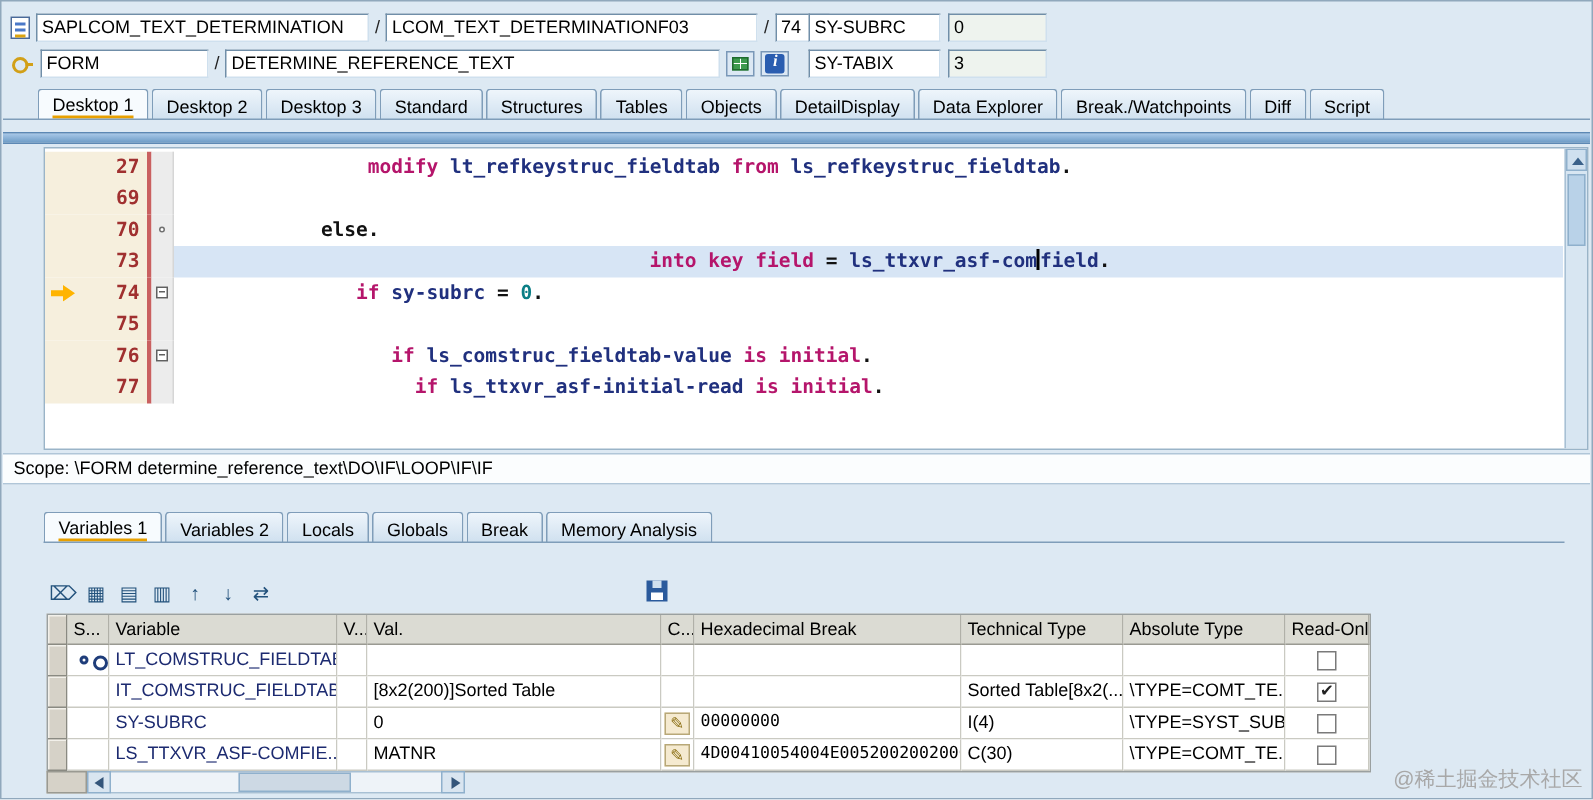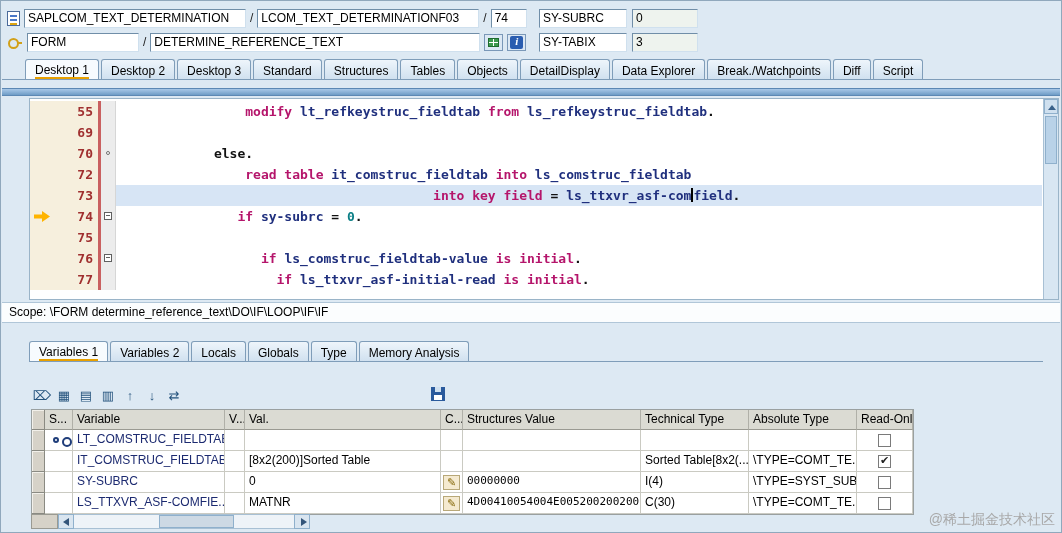--- a/index.html
+++ b/index.html
@@ -116,21 +116,21 @@
 </style>
 </head>
 <body>
 
 <div id="app">
 
   <div class="hrow" id="hrow1">
     <span class="doc-icon"></span>
     <input class="fld" style="width: 222px;" value="SAPLCOM_TEXT_DETERMINATION">
     <span class="slash">/</span>
-    <input class="fld" style="width: 222px;" value="LCOM_TEXT_DETERMINATIONF03">
+    <input class="fld" style="width: 248px;" value="LCOM_TEXT_DETERMINATIONF03">
     <span class="slash">/</span>
     <input class="fld" style="width: 36px;" value="74">
     <div class="hpair">
       <input class="fld" style="width: 88px;" value="SY-SUBRC">
       <input class="fld val" style="width: 66px;" value="0">
     </div>
   </div>
 
   <div class="hrow" id="hrow2">
     <span class="key-icon"></span>
@@ -188,48 +188,41 @@
       </div>
     </div>
   <div class="tabline" id="desktop-tabline"></div>
 
   <div class="splitbar"></div>
 
   <div class="code-panel">
     <div class="code-lines">
         <div class="code-line">
           <div class="gut-margin"></div>
-          <div class="gut-num">55</div>
+          <div class="gut-num">27</div>
           <div class="gut-tick"></div>
           <div class="gut-strip"></div>
           <div class="code-text"><span>                </span><span class="seg-kw">modify </span><span class="seg-id">lt_refkeystruc_fieldtab </span><span class="seg-kw">from </span><span class="seg-id">ls_refkeystruc_fieldtab</span><span class="seg-pl">.</span></div>
         </div>
         <div class="code-line">
           <div class="gut-margin"></div>
           <div class="gut-num">69</div>
           <div class="gut-tick"></div>
           <div class="gut-strip"></div>
           <div class="code-text"><span></span></div>
         </div>
         <div class="code-line">
           <div class="gut-margin"></div>
           <div class="gut-num">70</div>
           <div class="gut-tick"></div>
           <div class="gut-strip">
             <span class="marker-dot"></span>
           </div>
           <div class="code-text"><span>            </span><span class="seg-pl">else.</span></div>
         </div>
-        <div class="code-line">
-          <div class="gut-margin"></div>
-          <div class="gut-num">72</div>
-          <div class="gut-tick"></div>
-          <div class="gut-strip"></div>
-          <div class="code-text"><span>                </span><span class="seg-kw">read table </span><span class="seg-id">it_comstruc_fieldtab </span><span class="seg-kw">into </span><span class="seg-id">ls_comstruc_fieldtab</span></div>
-        </div>
         <div class="code-line hl">
           <div class="gut-margin"></div>
           <div class="gut-num">73</div>
           <div class="gut-tick"></div>
           <div class="gut-strip"></div>
           <div class="code-text"><span>                                        </span><span class="seg-kw">into key field </span><span class="seg-pl">= </span><span class="seg-id">ls_ttxvr_asf-com</span><span class="cursor"></span><span class="seg-id">field</span><span class="seg-pl">.</span></div>
         </div>
         <div class="code-line">
           <div class="gut-margin">
             <span class="exec-arrow"></span>
@@ -282,21 +275,21 @@
       <div class="tab">
         <span class="tab-label">Variables 2</span>
       </div>
       <div class="tab">
         <span class="tab-label">Locals</span>
       </div>
       <div class="tab">
         <span class="tab-label">Globals</span>
       </div>
       <div class="tab">
-        <span class="tab-label">Type</span>
+        <span class="tab-label">Break</span>
       </div>
       <div class="tab">
         <span class="tab-label">Memory Analysis</span>
       </div>
     </div>
   <div class="tabline" id="variable-tabline"></div>
 
   <div class="vtoolbar" id="vtoolbar">
       <span class="ticon">⌦</span>
       <span class="ticon">▦</span>
@@ -311,21 +304,21 @@
   </div>
 
   <div class="var-table" id="var-table">
       <div class="trow thead">
         <div class="cell selcell" style="width: 13px;"></div>
         <div class="cell" style="width: 28px;">S...</div>
         <div class="cell" style="width: 152px;">Variable</div>
         <div class="cell" style="width: 20px;">V...</div>
         <div class="cell" style="width: 196px;">Val.</div>
         <div class="cell" style="width: 22px;">C...</div>
-        <div class="cell" style="width: 178px;">Structures Value</div>
+        <div class="cell" style="width: 178px;">Hexadecimal Break</div>
         <div class="cell" style="width: 108px;">Technical Type</div>
         <div class="cell" style="width: 108px;">Absolute Type</div>
         <div class="cell" style="width: 56px;">Read-Only...</div>
       </div>
       <div class="trow">
         <div class="cell selcell" style="width: 13px;"></div>
         <div class="cell" style="width: 28px;"><span class="glasses-icon"></span></div>
         <div class="cell varname" style="width: 152px;">LT_COMSTRUC_FIELDTAB</div>
         <div class="cell" style="width: 20px;"></div>
         <div class="cell" style="width: 196px;"></div>

